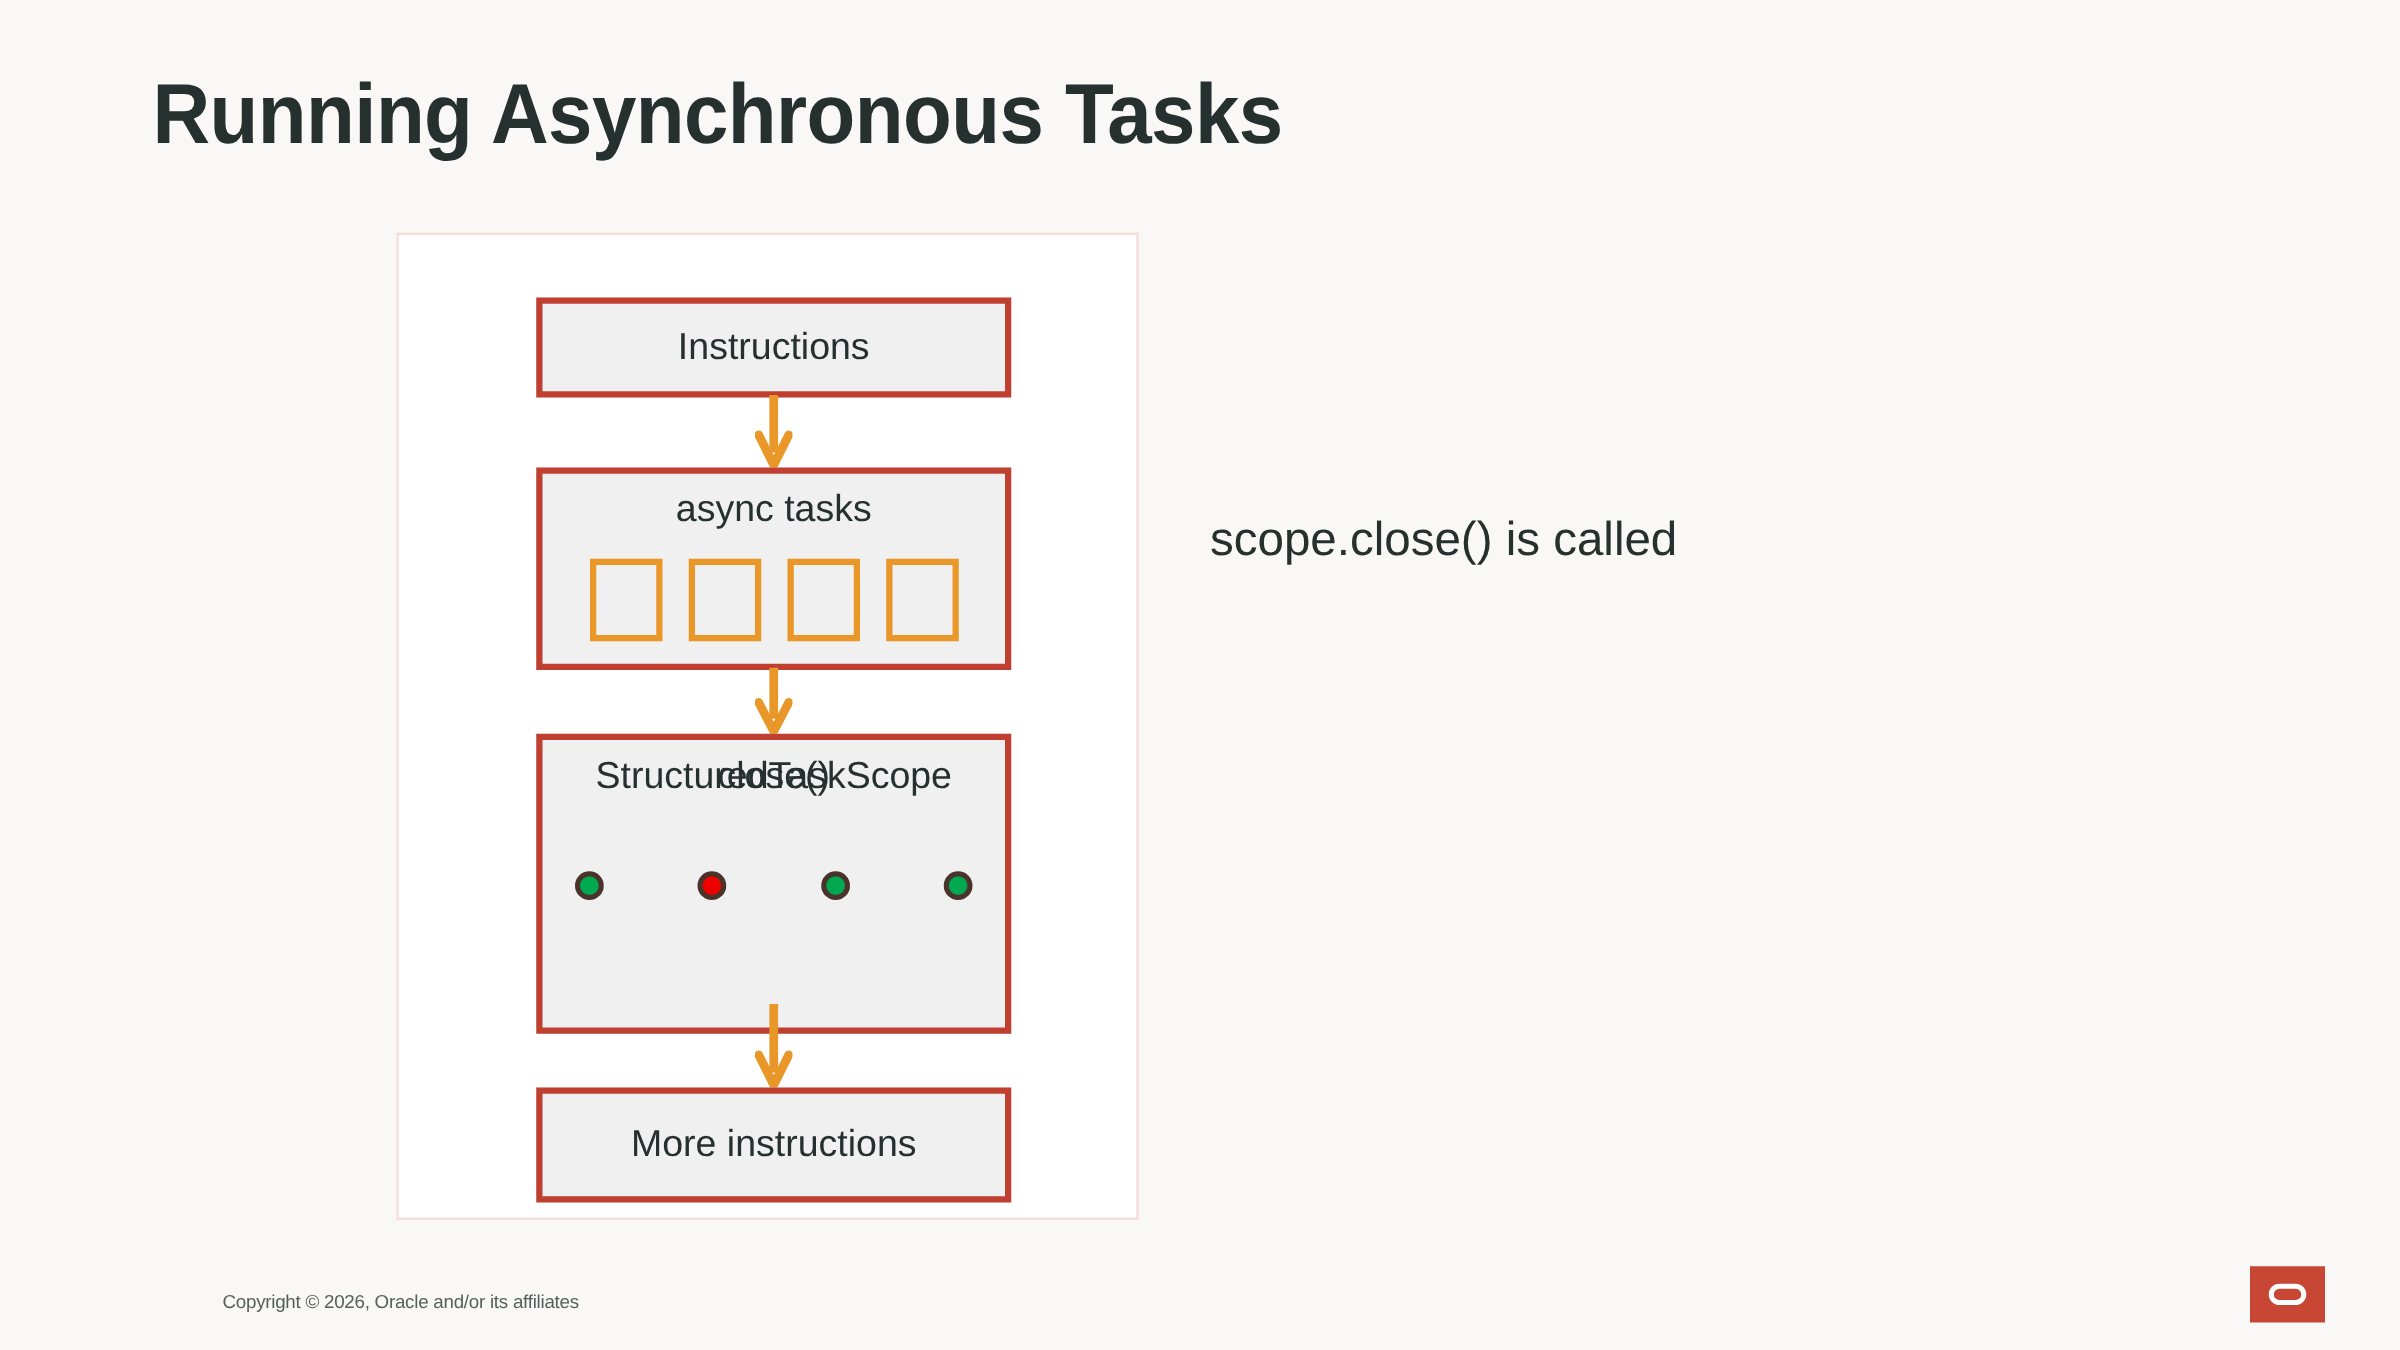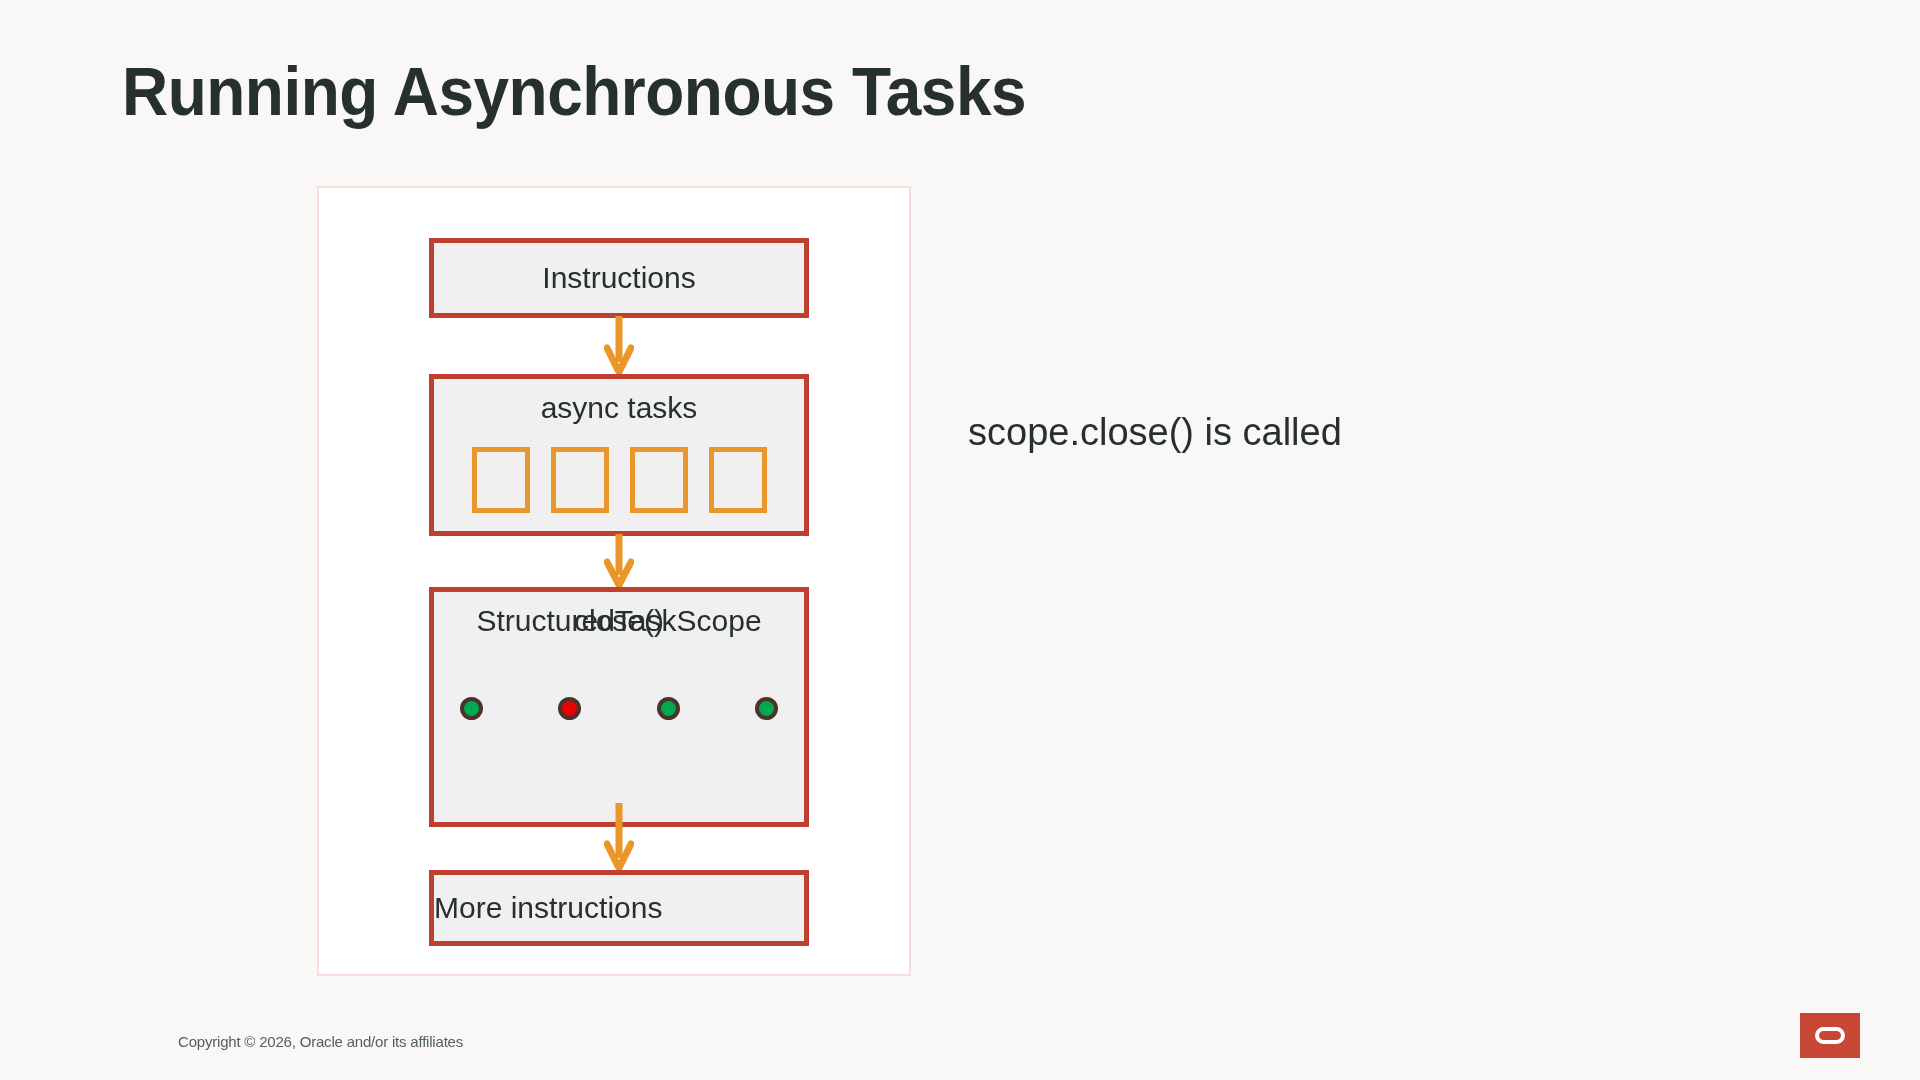--- a/index.html
+++ b/index.html
@@ -132,24 +132,24 @@
     left: 0;
     right: 0;
     top: 148px;
   }
 
   
   .box-more {
     left: 428px;
     top: 868px;
     width: 380px;
-    height: 76px;
-    display: flex;
-    align-items: center;
-    justify-content: flex-start;
+    height: 92px;
+    display: flex;
+    align-items: center;
+    justify-content: center;
   }
 
   
   .arrow {
     position: absolute;
     left: 603px;
     width: 30px;
   }
   .arrow-1 { top: 314px; height: 60px; }
   .arrow-2 { top: 532px; height: 55px; }

